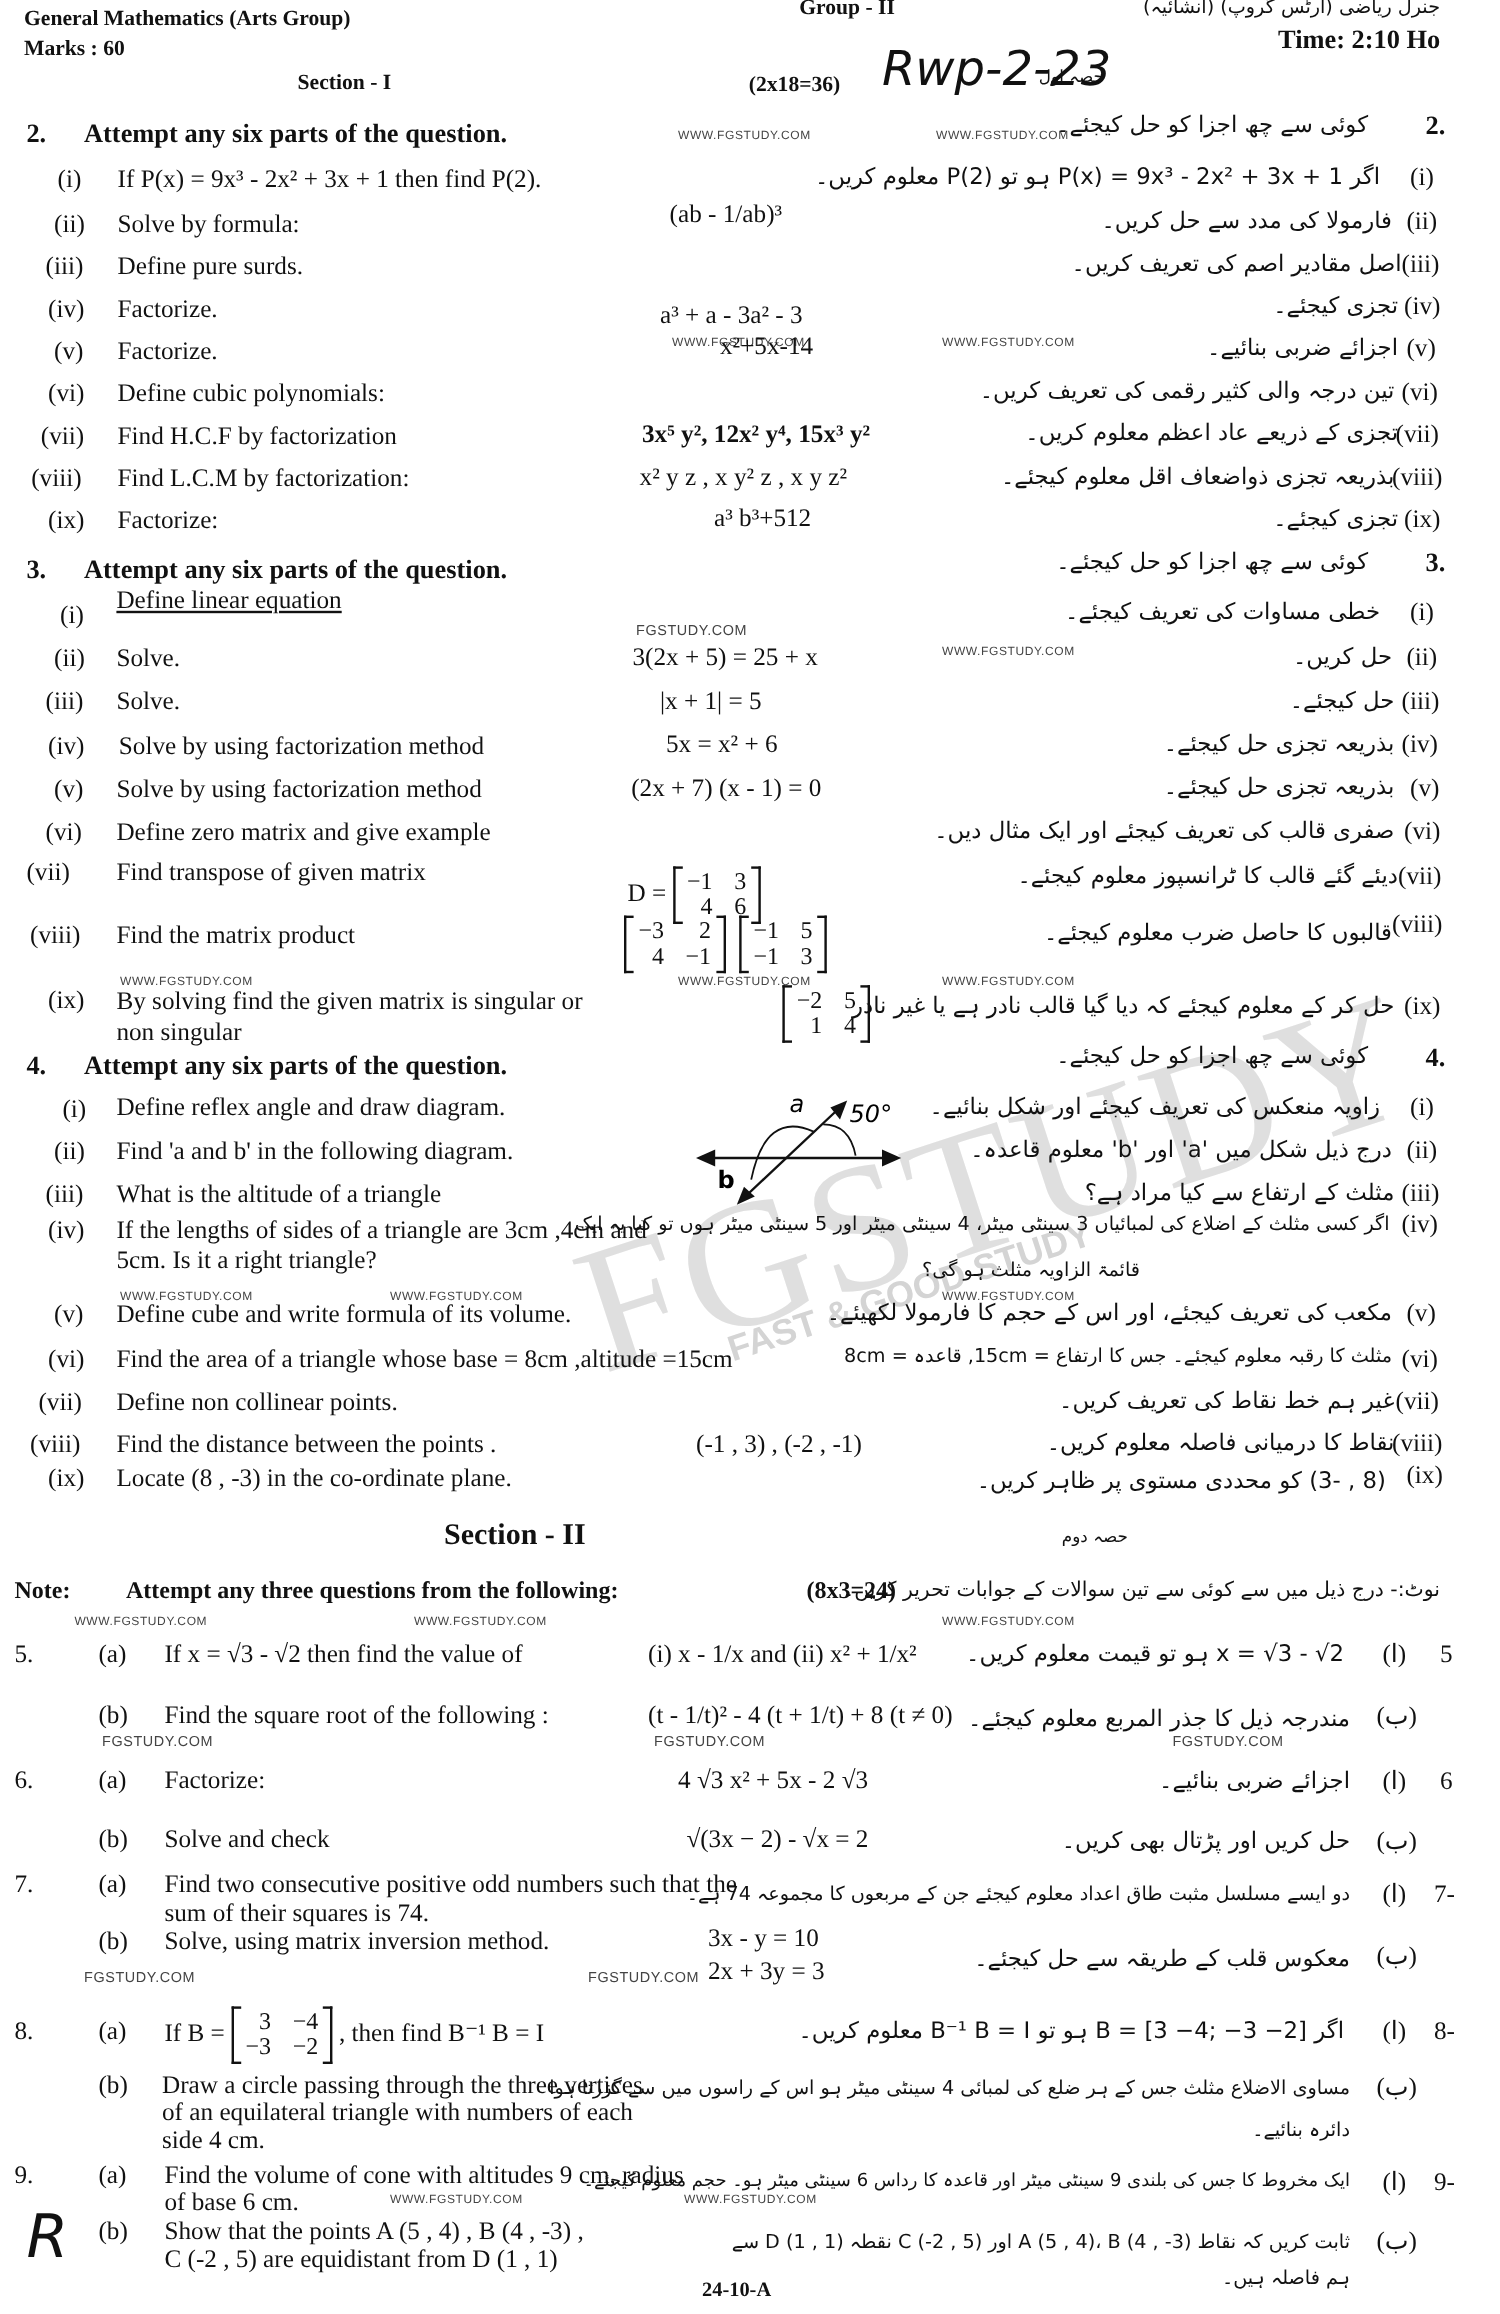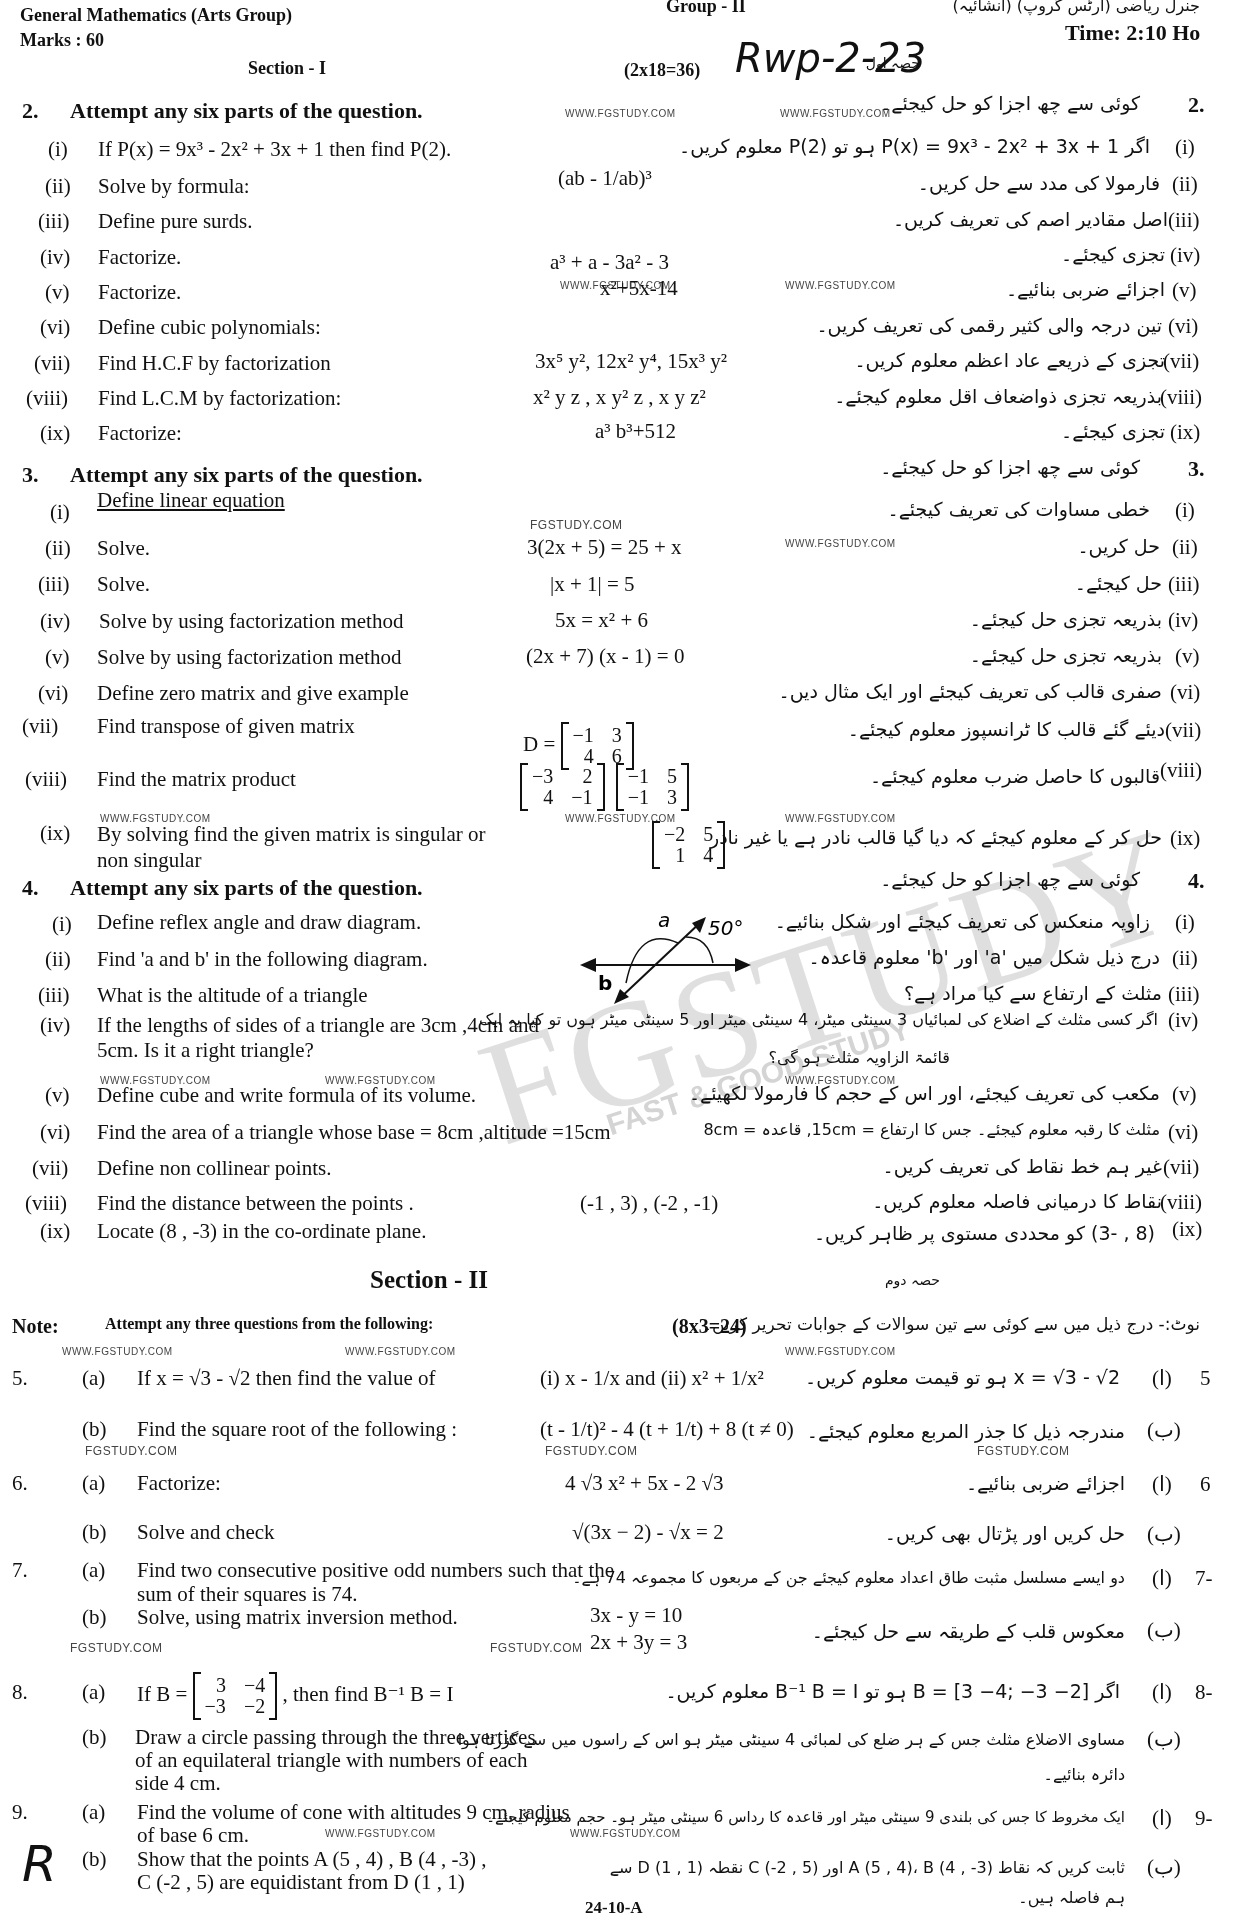--- a/index.html
+++ b/index.html
@@ -81,21 +81,21 @@
 </div>
 <div>
   <div class="abs num" style="left:40px;top:315px;">(vi)</div>
   <div class="abs en" style="left:98px;top:315px;">Define cubic polynomials:</div>
   <div class="abs ur" style="right:88px;top:314px;">تین درجہ والی کثیر رقمی کی تعریف کریں۔</div>
   <div class="abs num" style="left:1168px;top:314px;">(vi)</div>
 </div>
 <div>
   <div class="abs num" style="left:34px;top:351px;">(vii)</div>
   <div class="abs en" style="left:98px;top:351px;">Find H.C.F by factorization</div>
-  <div class="abs math" style="left:535px;top:349px;">3x⁵ y², 12x² y⁴, 15x³ y²</div>
+  <div class="abs math" style="left:535px;top:349px;font-weight:bold;">3x⁵ y², 12x² y⁴, 15x³ y²</div>
   <div class="abs ur" style="right:85px;top:349px;">تجزی کے ذریعے عاد اعظم معلوم کریں۔</div>
   <div class="abs num" style="left:1163px;top:349px;">(vii)</div>
 </div>
 <div>
   <div class="abs num" style="left:26px;top:386px;">(viii)</div>
   <div class="abs en" style="left:98px;top:386px;">Find L.C.M by factorization:</div>
   <div class="abs math" style="left:533px;top:385px;">x² y z , x y² z , x y z²</div>
   <div class="abs ur" style="right:88px;top:385px;">بذریعہ تجزی ذواضعاف اقل معلوم کیجئے۔</div>
   <div class="abs num" style="left:1160px;top:385px;">(viii)</div>
 </div>
@@ -299,21 +299,21 @@
 <div>
   <div class="abs num" style="left:40px;top:1219px;">(ix)</div>
   <div class="abs en" style="left:97px;top:1219px;">Locate (8 , -3) in the co-ordinate plane.</div>
   <div class="abs ur" style="right:95px;top:1222px;">(8 , -3) کو محددی مستوی پر ظاہر کریں۔</div>
   <div class="abs num" style="left:1172px;top:1217px;">(ix)</div>
 </div>
 
 <div class="abs b" style="left:370px;top:1266px;font-size:25px;">Section - II</div>
 <div class="abs ur" style="right:310px;top:1272px;font-size:14px;">حصہ دوم</div>
 <div class="abs b" style="left:12px;top:1315px;font-size:20px;">Note:</div>
-<div class="abs b" style="left:105px;top:1315px;font-size:16px;">Attempt any three questions from the following:</div>
+<div class="abs b" style="left:105px;top:1315px;font-size:20px;">Attempt any three questions from the following:</div>
 <div class="abs b" style="left:672px;top:1315px;font-size:20px;">(8x3=24)</div>
 <div class="abs ur" style="right:50px;top:1314px;font-size:17px;">نوٹ:- درج ذیل میں سے کوئی سے تین سوالات کے جوابات تحریر کریں۔</div>
 <div class="abs wm" style="left:62px;top:1346px;">WWW.FGSTUDY.COM</div>
 <div class="abs wm" style="left:345px;top:1346px;">WWW.FGSTUDY.COM</div>
 <div class="abs wm" style="left:785px;top:1346px;">WWW.FGSTUDY.COM</div>
 
 <div>
   <div class="abs num" style="left:12px;top:1366px;">5.</div>
   <div class="abs num" style="left:82px;top:1366px;">(a)</div>
   <div class="abs en" style="left:137px;top:1366px;">If x = √3 - √2 then find the value of</div>

